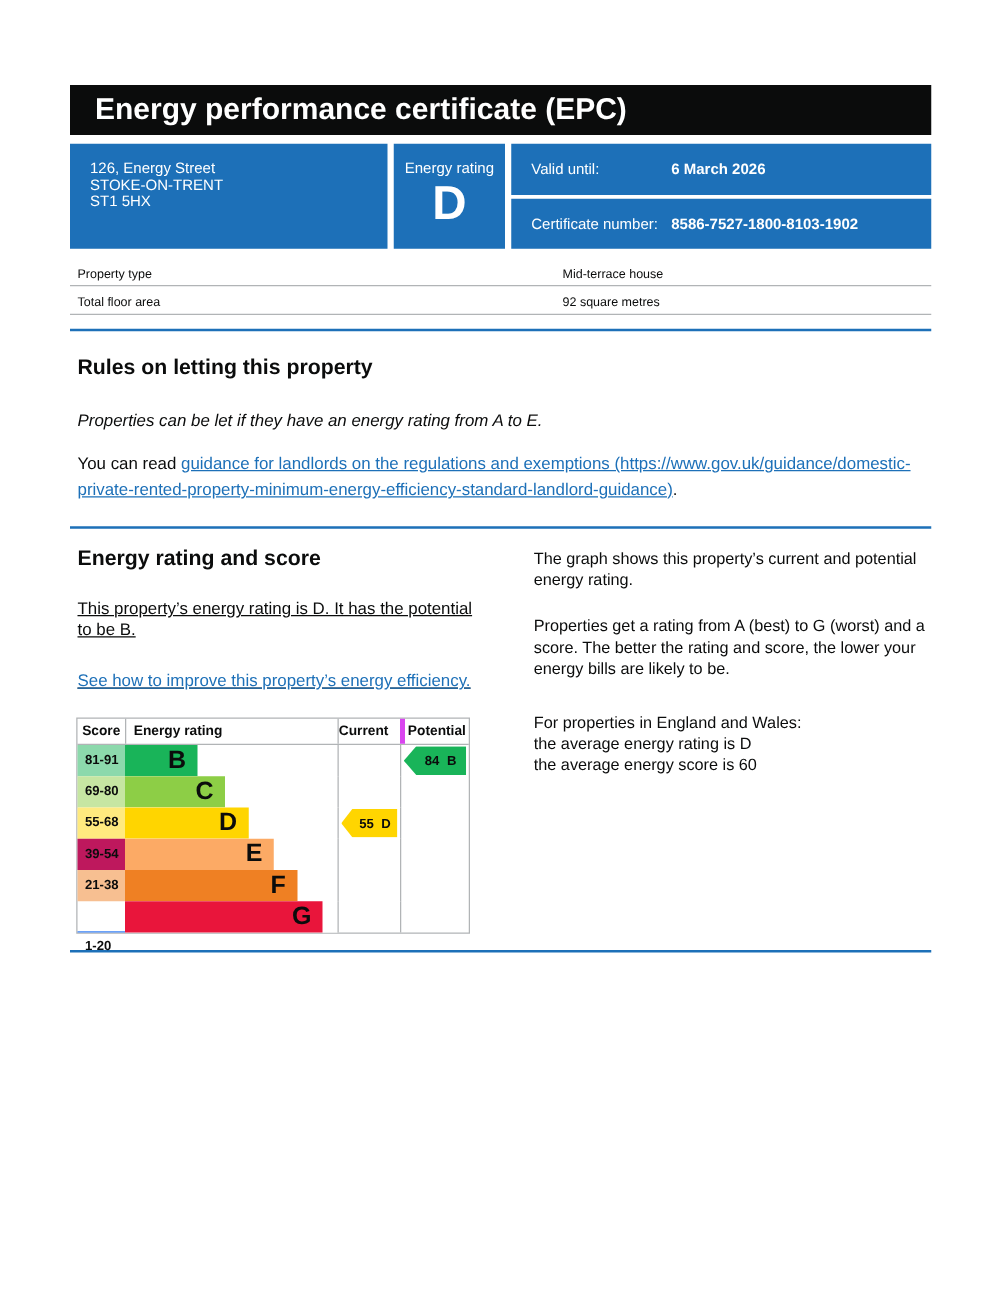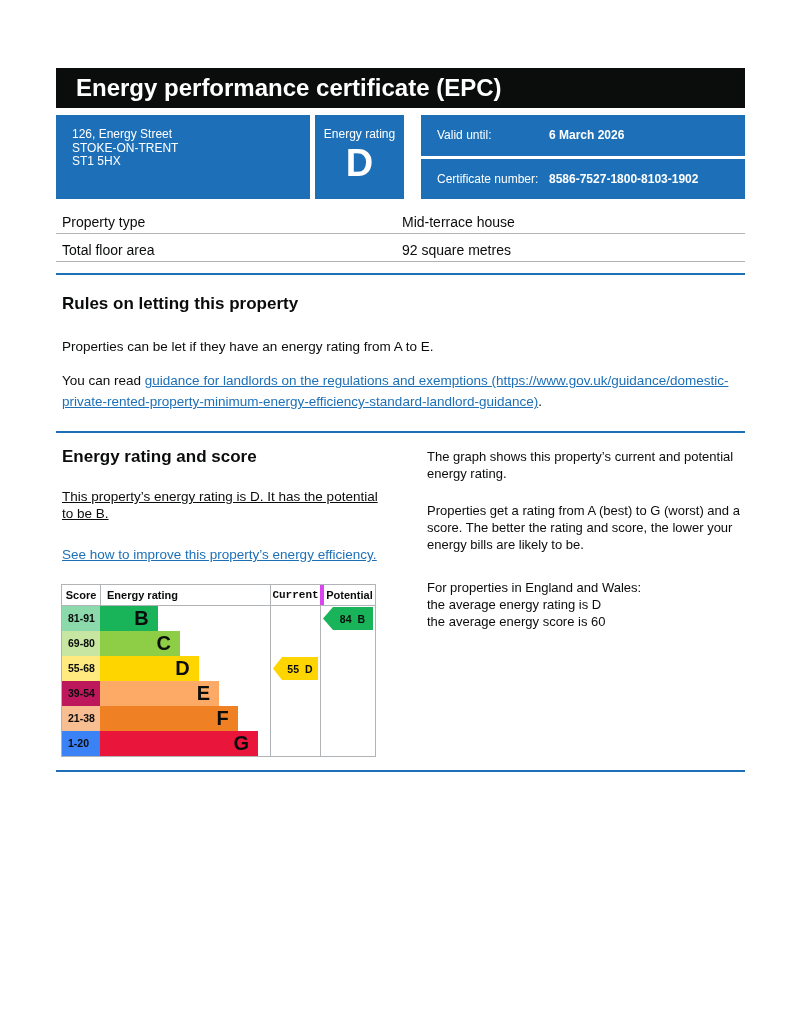--- a/index.html
+++ b/index.html
@@ -21,39 +21,39 @@
   }
   .title-bar h1 { font-size: 24px; font-weight: bold; display: inline; }
 
   
   .summary { display: flex; gap: 5px; height: 84px; }
   .blue-box { background: #1d70b8; color: #ffffff; }
   .addr-box { width: 254px; padding: 13px 16px; font-size: 12px; line-height: 13.5px; }
   .rating-box { width: 89px; text-align: center; padding-top: 12px; }
   .rating-box .lab { font-size: 12px; }
   .rating-box .big { font-size: 38px; font-weight: bold; line-height: 44px; }
-  .right-stack { flex: 1; display: flex; flex-direction: column; gap: 3px; margin-left: 12px; }
+  .right-stack { flex: 1; display: flex; flex-direction: column; gap: 3px; }
   .kv-box { flex: 1; display: flex; align-items: center; padding-left: 16px; font-size: 12px; }
   .kv-box .k { width: 112px; }
   .kv-box .v { font-weight: bold; }
 
   
-  .prop-row { display: flex; border-bottom: 1px solid #b1b4b6; font-size: 14px; }
+  .prop-row { display: flex; border-bottom: 1px solid #b1b4b6; font-size: 10px; gap: 48px; }
   .prop-row .k { width: 346px; padding-left: 6px; }
   .prop-row.r1 { padding: 15px 0 3px 0; }
   .prop-row.r2 { padding: 8px 0 3px 0; }
 
   .blue-rule { border: none; border-top: 2px solid #1d70b8; margin-top: 11px; }
   .blue-rule.mt19 { margin-top: 19px; }
   .blue-rule.mt13 { margin-top: 13px; }
 
   h2.section { font-size: 17px; font-weight: bold; padding-left: 6px; }
   .rules h2 { margin-top: 19px; }
   p.body { font-size: 13.5px; line-height: 21px; padding-left: 6px; }
-  .rules .p1 { margin-top: 22px; }
+  .rules .p1 { margin-top: 22px; font-style: italic; }
   .rules .p2 { margin-top: 13px; word-break: break-word; }
   a.link { color: #1d70b8; text-decoration: underline; cursor: pointer; }
 
   
   .columns { display: flex; margin-top: 14px; }
   .col-left { width: 371px; }
   .col-left p.body { width: 322px; line-height: 17px; text-decoration: underline; }
   .col-left .lead { margin-top: 21px; }
   .col-left .improve { margin-top: 24px; }
   .col-right { width: 318px; margin-left: 0; padding-top: 1px; font-size: 13px; line-height: 17px; }
@@ -61,21 +61,21 @@
   .col-right .rp2 { margin-top: 20px; }
   .col-right .rp3 { margin-top: 26px; }
   .col-right .rp4 { }
   .col-right b { font-weight: normal; }
 
   
   .epc { width: 315px; border: 1px solid #b1b4b6; margin-top: 21px; margin-left: 5px; font-size: 11px; }
   .epc-head { display: flex; height: 21px; border-bottom: 1px solid #b1b4b6; font-weight: bold; }
   .epc-head .h-score { width: 38px; text-align: center; line-height: 20px; }
   .epc-head .h-band  { width: 170px; border-left: 1px solid #b1b4b6; padding-left: 6px; line-height: 20px; }
-  .epc-head .h-cur   { width: 50px; border-left: 1px solid #b1b4b6; text-align: center; line-height: 20px; font-family: Liberation Mono, monospace; }
+  .epc-head .h-cur   { width: 50px; border-left: 1px solid #b1b4b6; text-align: left; line-height: 20px; }
   .epc-head .h-pot   { width: 55px; border-left: 4px solid #d946ef; text-align: center; line-height: 20px; }
   .epc-row { display: flex; height: 25px; }
   .epc-score { width: 38px; font-weight: bold; font-size: 10.5px; line-height: 25px; padding-left: 6px; }
   .epc-bandcol { width: 170px; background: #fff; }
   .epc-bar { height: 100%; display: flex; align-items: center; justify-content: flex-end; padding-right: 9px; font-weight: bold; font-size: 20px; color: #0b0c0c; }
   .epc-cur, .epc-pot { border-left: 1px solid #b1b4b6; display: flex; align-items: center; }
   .epc-cur { width: 50px; }
   .epc-pot { width: 55px; }
   .epc-arrow {
     flex: 1; height: 23px; margin: 0 2px;
@@ -193,21 +193,21 @@
             </div>
             <div class="epc-row">
               <div class="epc-score" style="background: rgb(247, 191, 145);">21-38</div>
               <div class="epc-bandcol">
                 <div class="epc-bar" style="background: rgb(239, 128, 35); width: 81%;">F</div>
               </div>
               <div class="epc-cur"></div>
               <div class="epc-pot"></div>
             </div>
             <div class="epc-row">
-              <div class="epc-score" style="background: #3b82f6;">1-20</div>
+              <div class="epc-score" style="background: #3b82f6; margin-top: 24px;">1-20</div>
               <div class="epc-bandcol">
                 <div class="epc-bar" style="background: rgb(233, 21, 59); width: 93%;">G</div>
               </div>
               <div class="epc-cur"></div>
               <div class="epc-pot"></div>
             </div>
           </div>
       </div>
     </div>
 

